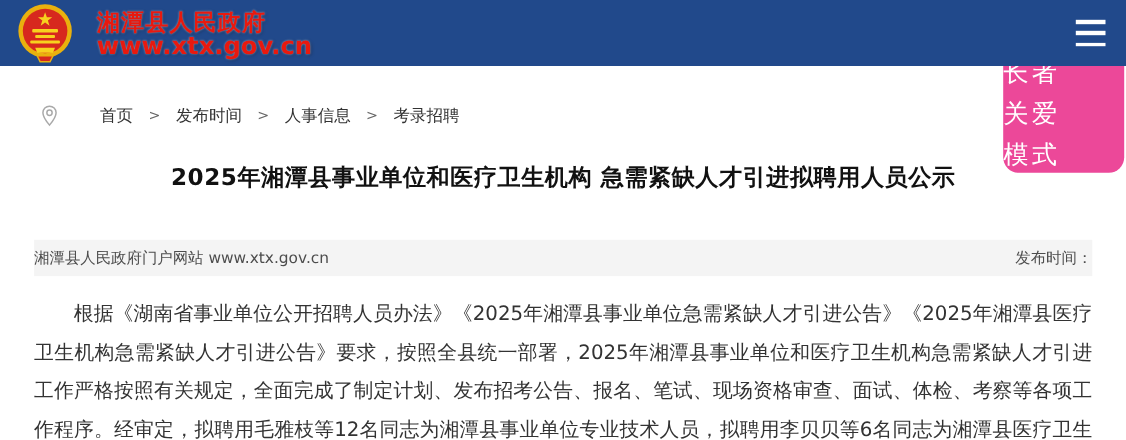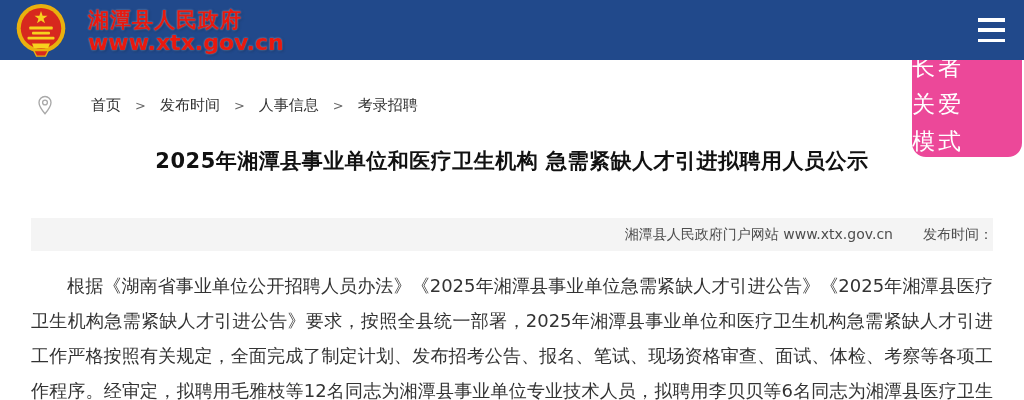--- a/index.html
+++ b/index.html
@@ -73,21 +73,21 @@
     text-align:center;
     font-size:21px; font-weight:bold; color:#111111;
     letter-spacing:0.5px;
     white-space:nowrap;
   }
 
   
   .meta-bar {
     position:absolute; top:218px; left:31px; width:962px; height:33px;
     background:#f4f4f4;
-    display:flex; align-items:center; justify-content:flex-end;
+    display:flex; align-items:center; justify-content:space-between;
     font-size:14px; color:#4d4d4d;
   }
   .meta-bar .publish-label { margin-left:30px; }
   .meta-bar .publish-time { margin-left:6px; }
 
   
   .article-body {
     position:absolute; top:268px; left:31px; width:962px;
     font-size:18px; line-height:35px; color:#333333;
     text-align:justify;

